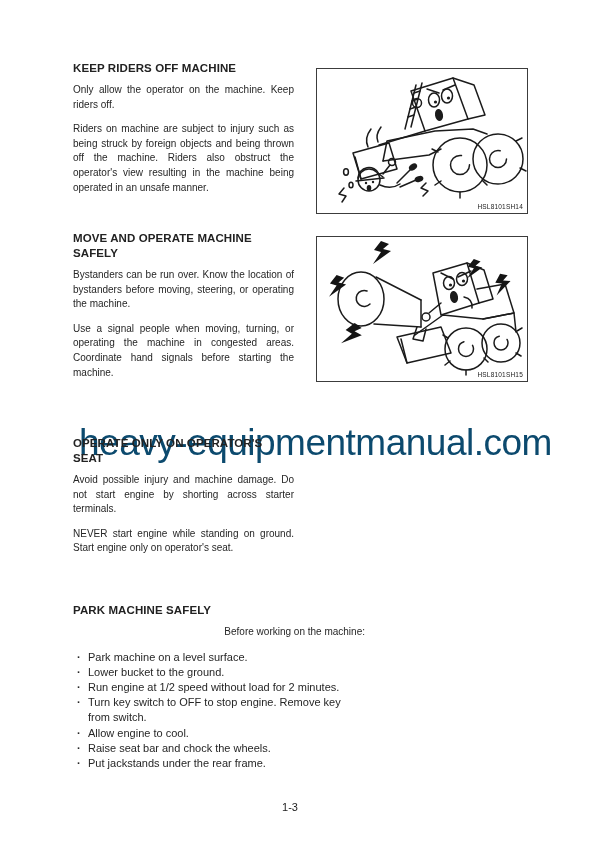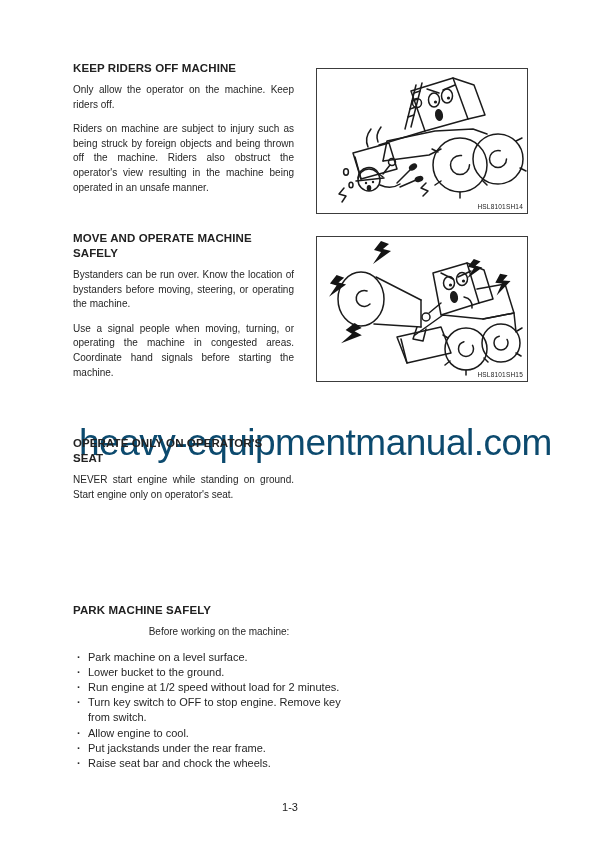--- a/index.html
+++ b/index.html
@@ -23,21 +23,21 @@
     margin: 0 0 7px 0;
     letter-spacing: 0.1px;
     color: #222222;
   }
   .para {
     font-size: 10px;
     line-height: 14.6px;
     text-align: justify;
     margin: 0 0 10px 0;
   }
-  .sec-4 .para { text-align: center; }
+  .sec-4 .para { text-align: right; }
   .bullets {
     list-style: none;
     margin: 2px 0 0 0;
     padding: 0;
     font-size: 11px;
     line-height: 15.2px;
   }
   .bullet-item { position: relative; padding-left: 15px; }
   .bullet-item::before {
     content: "\00B7";
@@ -208,35 +208,36 @@
       </g>
     </svg>
     <span class="fig-label">HSL8101SH15</span>
   </div>
 
   <div class="watermark" style="color: #0c4a6e; margin-top: 24px;">heavy-equipmentmanual.com</div>
 
   <div class="section sec-3">
     <h3 class="heading">OPERATE ONLY ON OPERATOR'S SEAT</h3>
     <div>
+        <p class="para">Avoid possible injury and machine damage.  Do not start engine by shorting across starter terminals.</p>
         <p class="para">NEVER start engine while standing on ground. Start engine only on operator's seat.</p>
       </div>
   </div>
 
   <div class="section sec-4">
     <h3 class="heading">PARK MACHINE SAFELY</h3>
     <div>
         <p class="para">Before working on the machine:</p>
       </div>
     <ul class="bullets">
         <li class="bullet-item">Park machine on a level surface.</li>
         <li class="bullet-item">Lower bucket to the ground.</li>
         <li class="bullet-item">Run engine at 1/2 speed without load for 2 minutes.</li>
         <li class="bullet-item">Turn key switch to OFF to stop engine. Remove key from switch.</li>
         <li class="bullet-item">Allow engine to cool.</li>
+        <li class="bullet-item">Raise seat bar and chock the wheels.</li>
         <li class="bullet-item">Put jackstands under the rear frame.</li>
-        <li class="bullet-item">Raise seat bar and chock the wheels.</li>
       </ul>
   </div>
 
   <div class="page-number">1-3</div>
 
 </div>
 
 </body></html>

